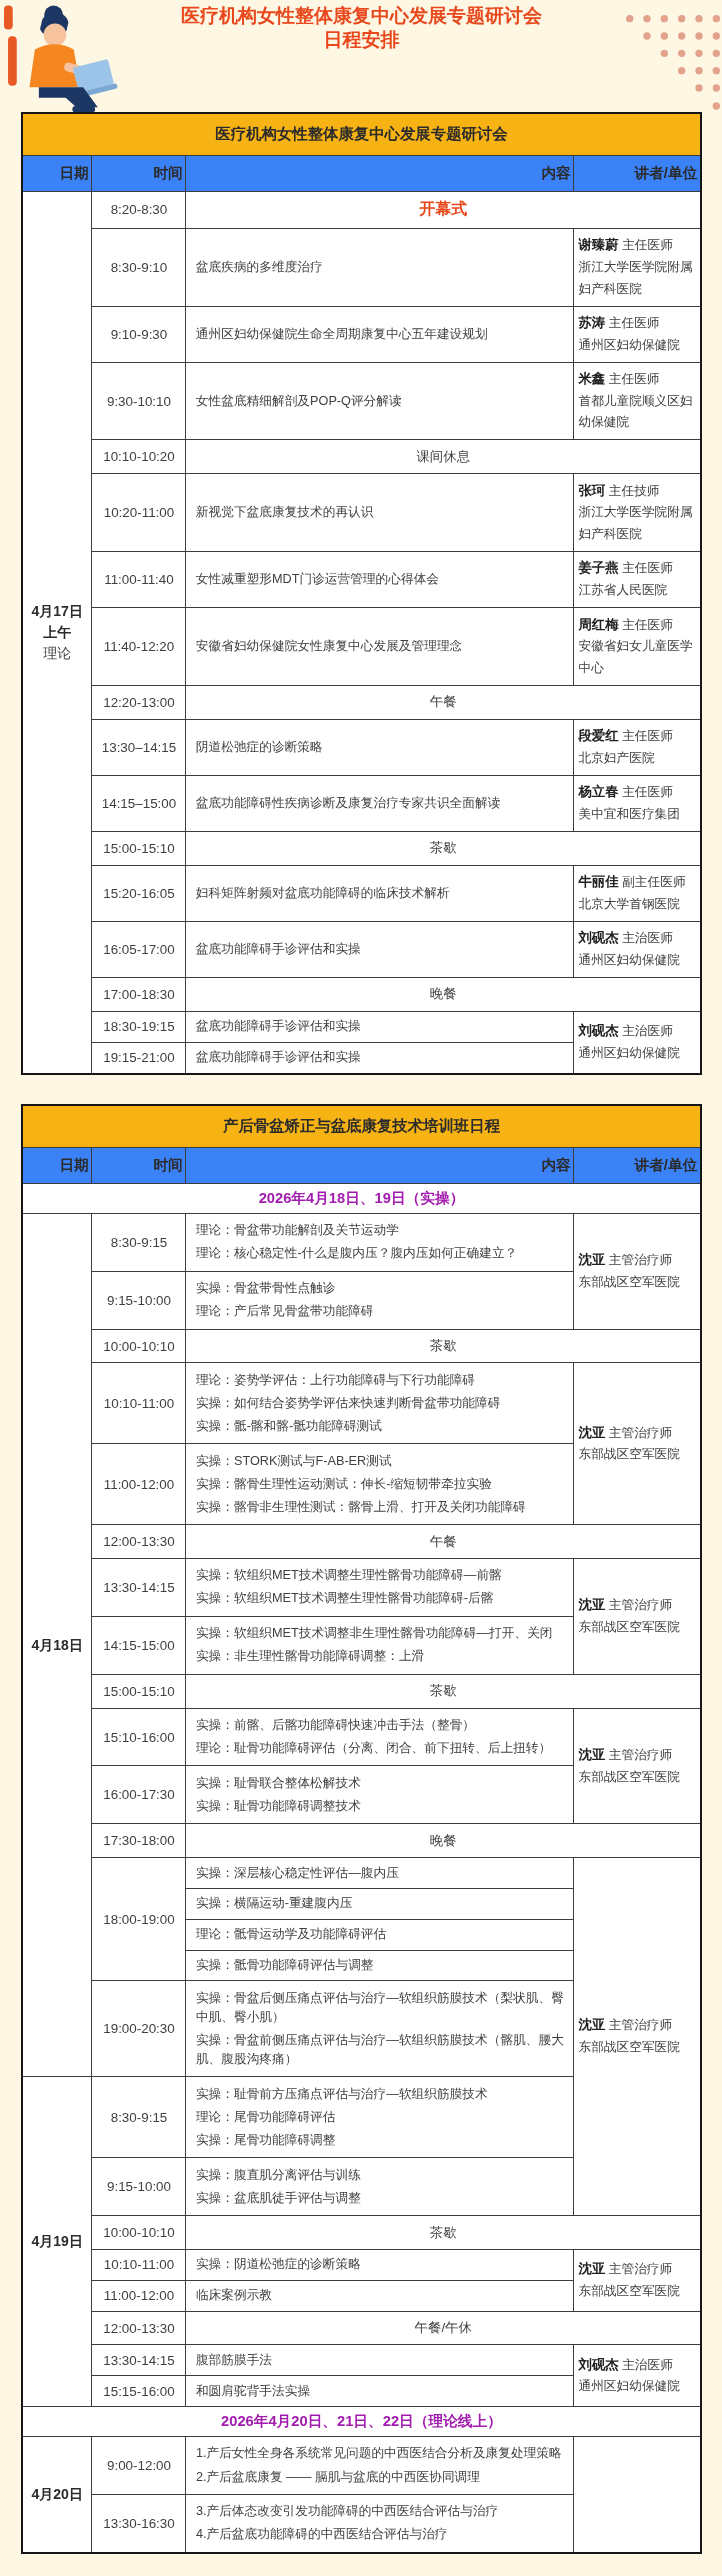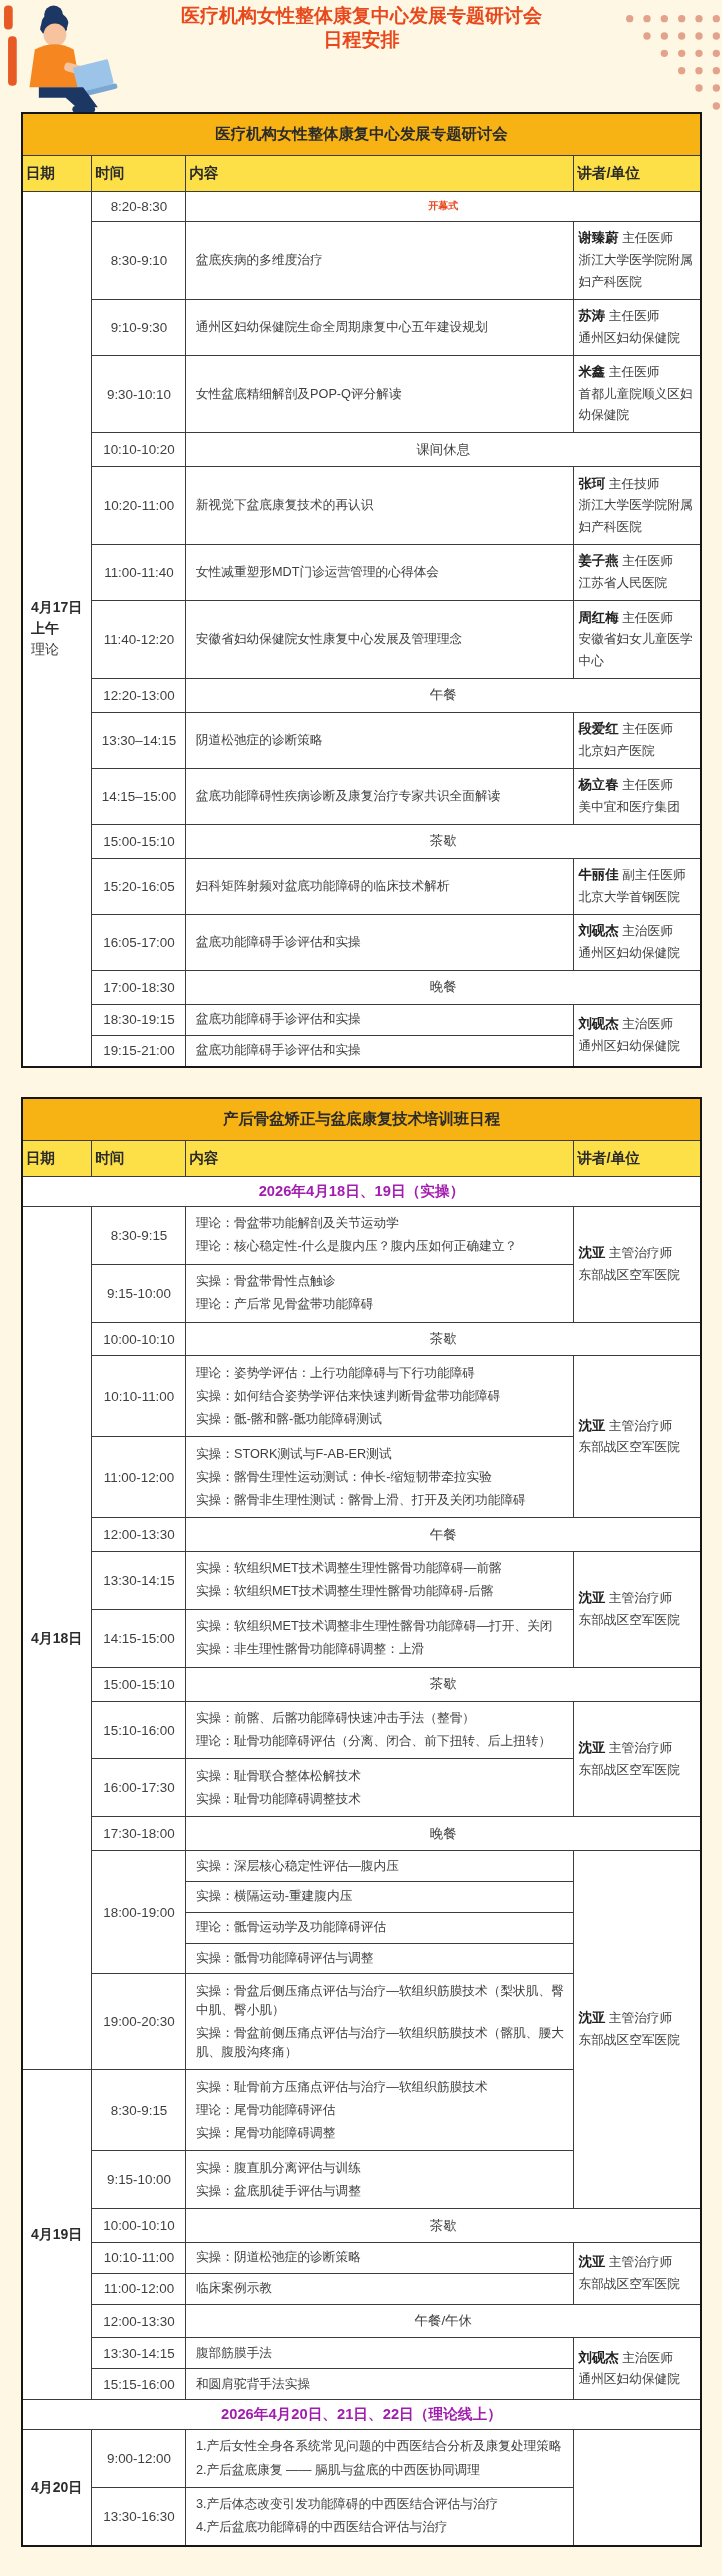--- a/index.html
+++ b/index.html
@@ -15,29 +15,29 @@
   .org-cn{color:#2f9440; font-size:14.7px; font-weight:bold; letter-spacing:1.3px; text-align:left;}
   .org-en{color:#2f9440; font-size:4.7px; text-align:left; letter-spacing:0.3px;}
   .main-title{color:#e8481c; font-weight:bold; font-size:19px; line-height:1.25; margin-top:4px;}
   .deco-left{position:absolute; left:0; top:0; z-index:2;}
   .deco-dots{position:absolute; right:0; top:6.7px;}
   .tablewrap{position:relative; z-index:3;}
   table{border-collapse:collapse; table-layout:fixed; width:679px; margin:0 auto;
         background:#ffffff; border:2px solid #161616;}
   td{border:1.3px solid #3c3c3c; padding:4px 8px; vertical-align:middle; word-break:break-all;}
   .t-title{background:#f7b314; text-align:center; font-weight:bold; font-size:15.4px; color:#2b2b2b; padding:10px 6.7px;}
-  .t-head{background:#fde047; text-align:left; font-weight:bold; font-size:14.7px; color:#2b2b2b; padding:8px 2.7px;}
-  .c-date{font-size:14px; line-height:1.5;}
+  .t-head{background:#3b82f6; text-align:right; font-weight:bold; font-size:14.7px; color:#2b2b2b; padding:8px 2.7px;}
+  .c-date{text-align:center; font-size:14px; line-height:1.5;}
   .c-date .d-main{font-weight:bold; color:#2b2b2b;}
   .c-date .d-sub{font-weight:normal; color:#3f3f3f;}
   .c-time{text-align:center; font-size:13.4px; white-space:nowrap; padding:6.7px 2.7px;}
   .c-content{font-size:12.7px; line-height:1.5; padding:5.4px 9.4px;}
   .c-content .ln{padding:2px 0;}
   .c-event{text-align:center; font-size:13.4px; padding:7.4px 4px;}
-  .c-event.red{color:#e8481c; font-weight:bold; font-size:10px;}
+  .c-event.red{color:#e8481c; font-weight:bold; font-size:16px;}
   .c-section{text-align:center; color:#a21caf; font-weight:bold; font-size:14.7px; padding:5px 4px;}
   .c-speaker{text-align:left; font-size:12.7px; line-height:1.7; padding:5.4px 4px;}
   .c-speaker b{font-size:13.4px; color:#222222;}
   .gap{height:29.4px;}
 </style>
 </head>
 <body>
 
 <div class="hero">
 

